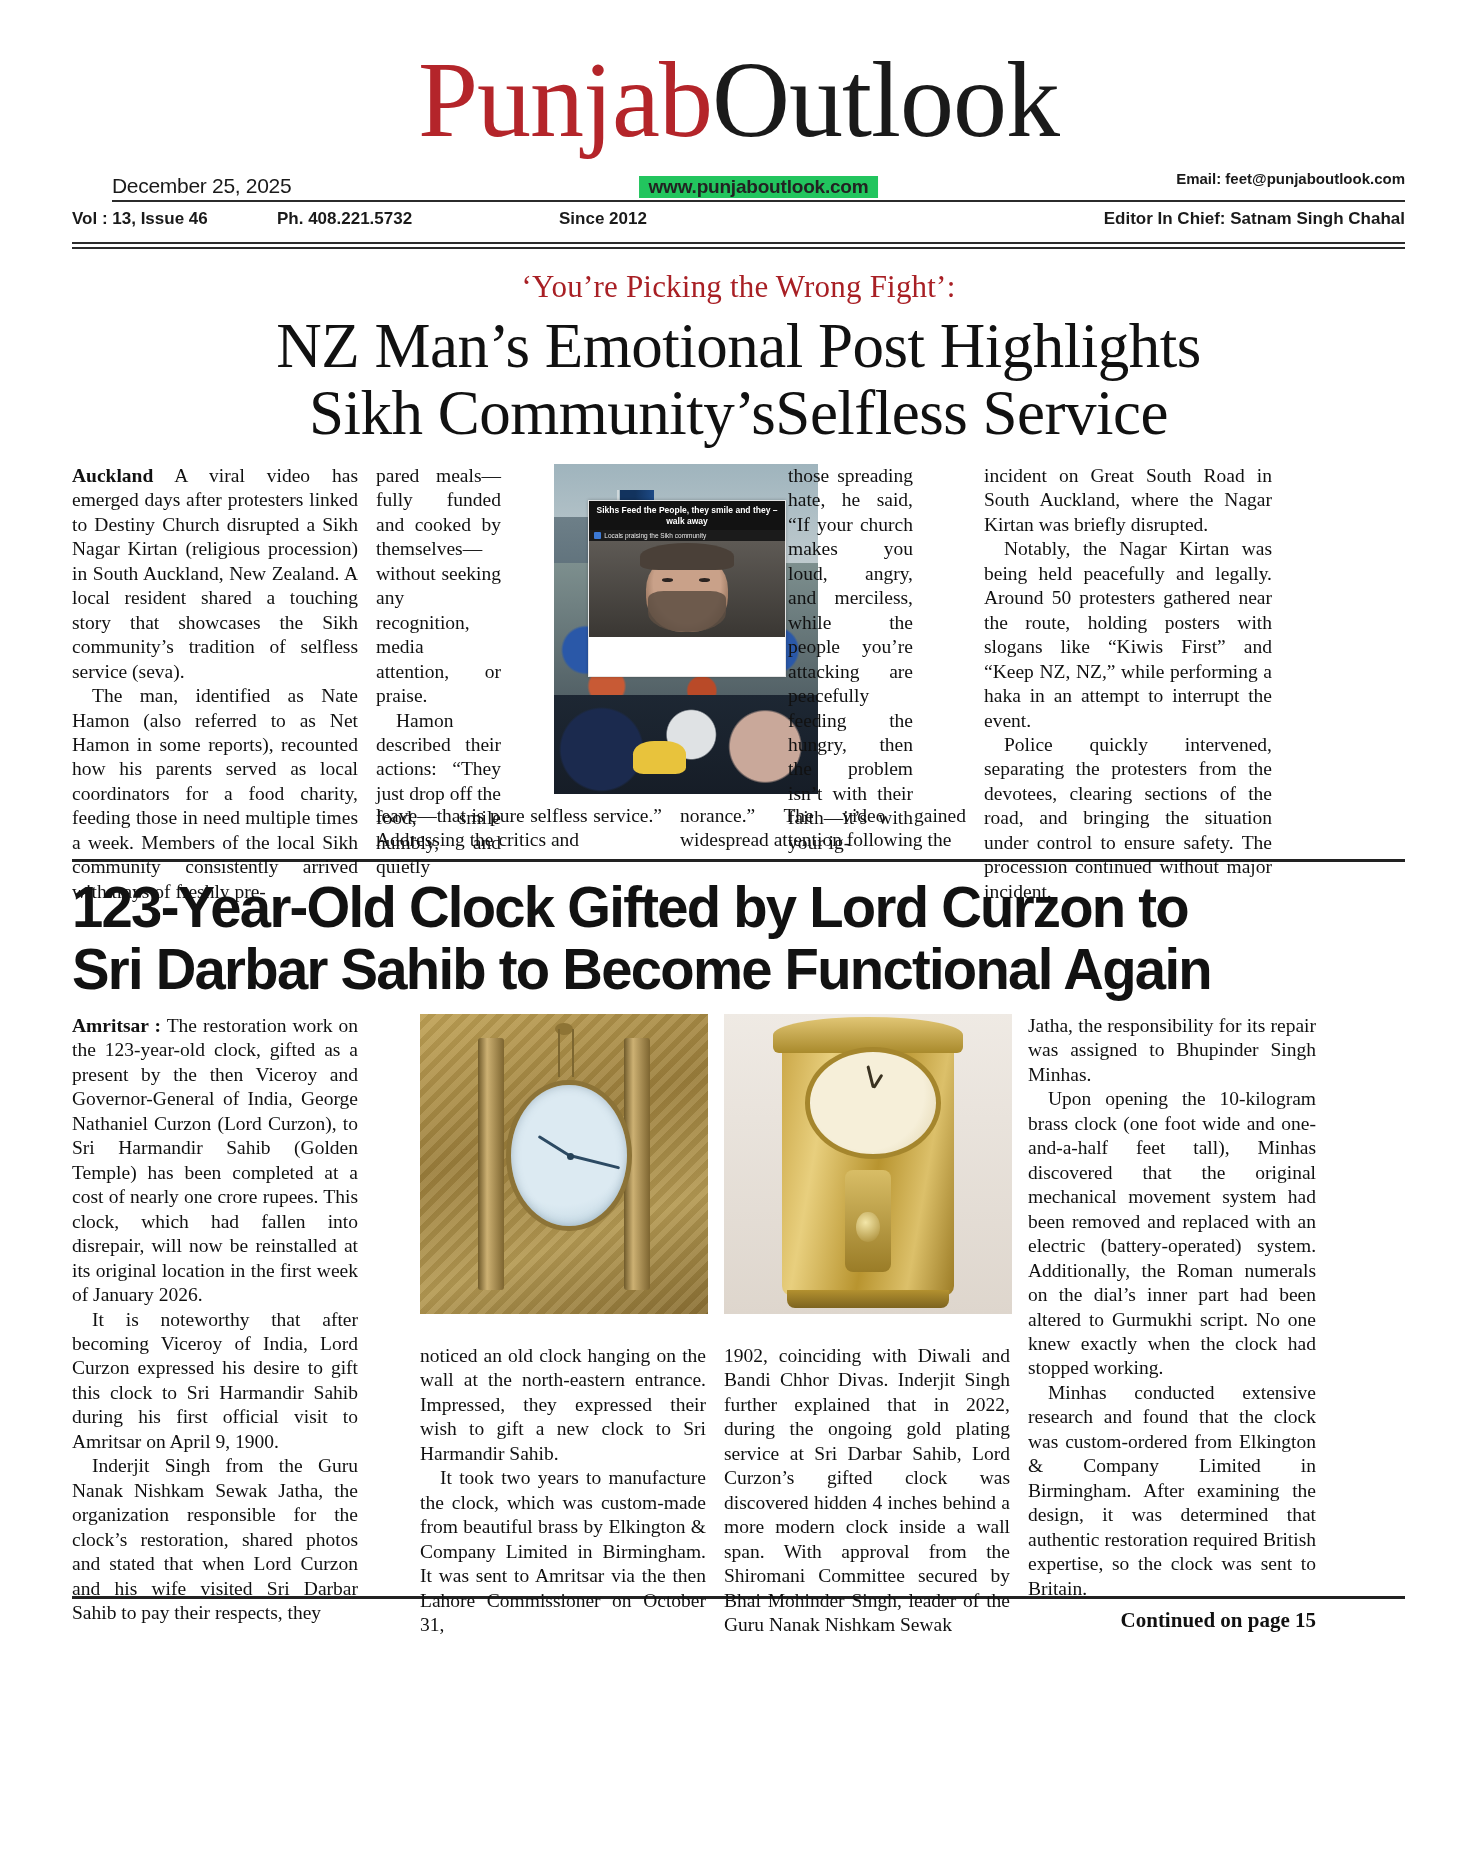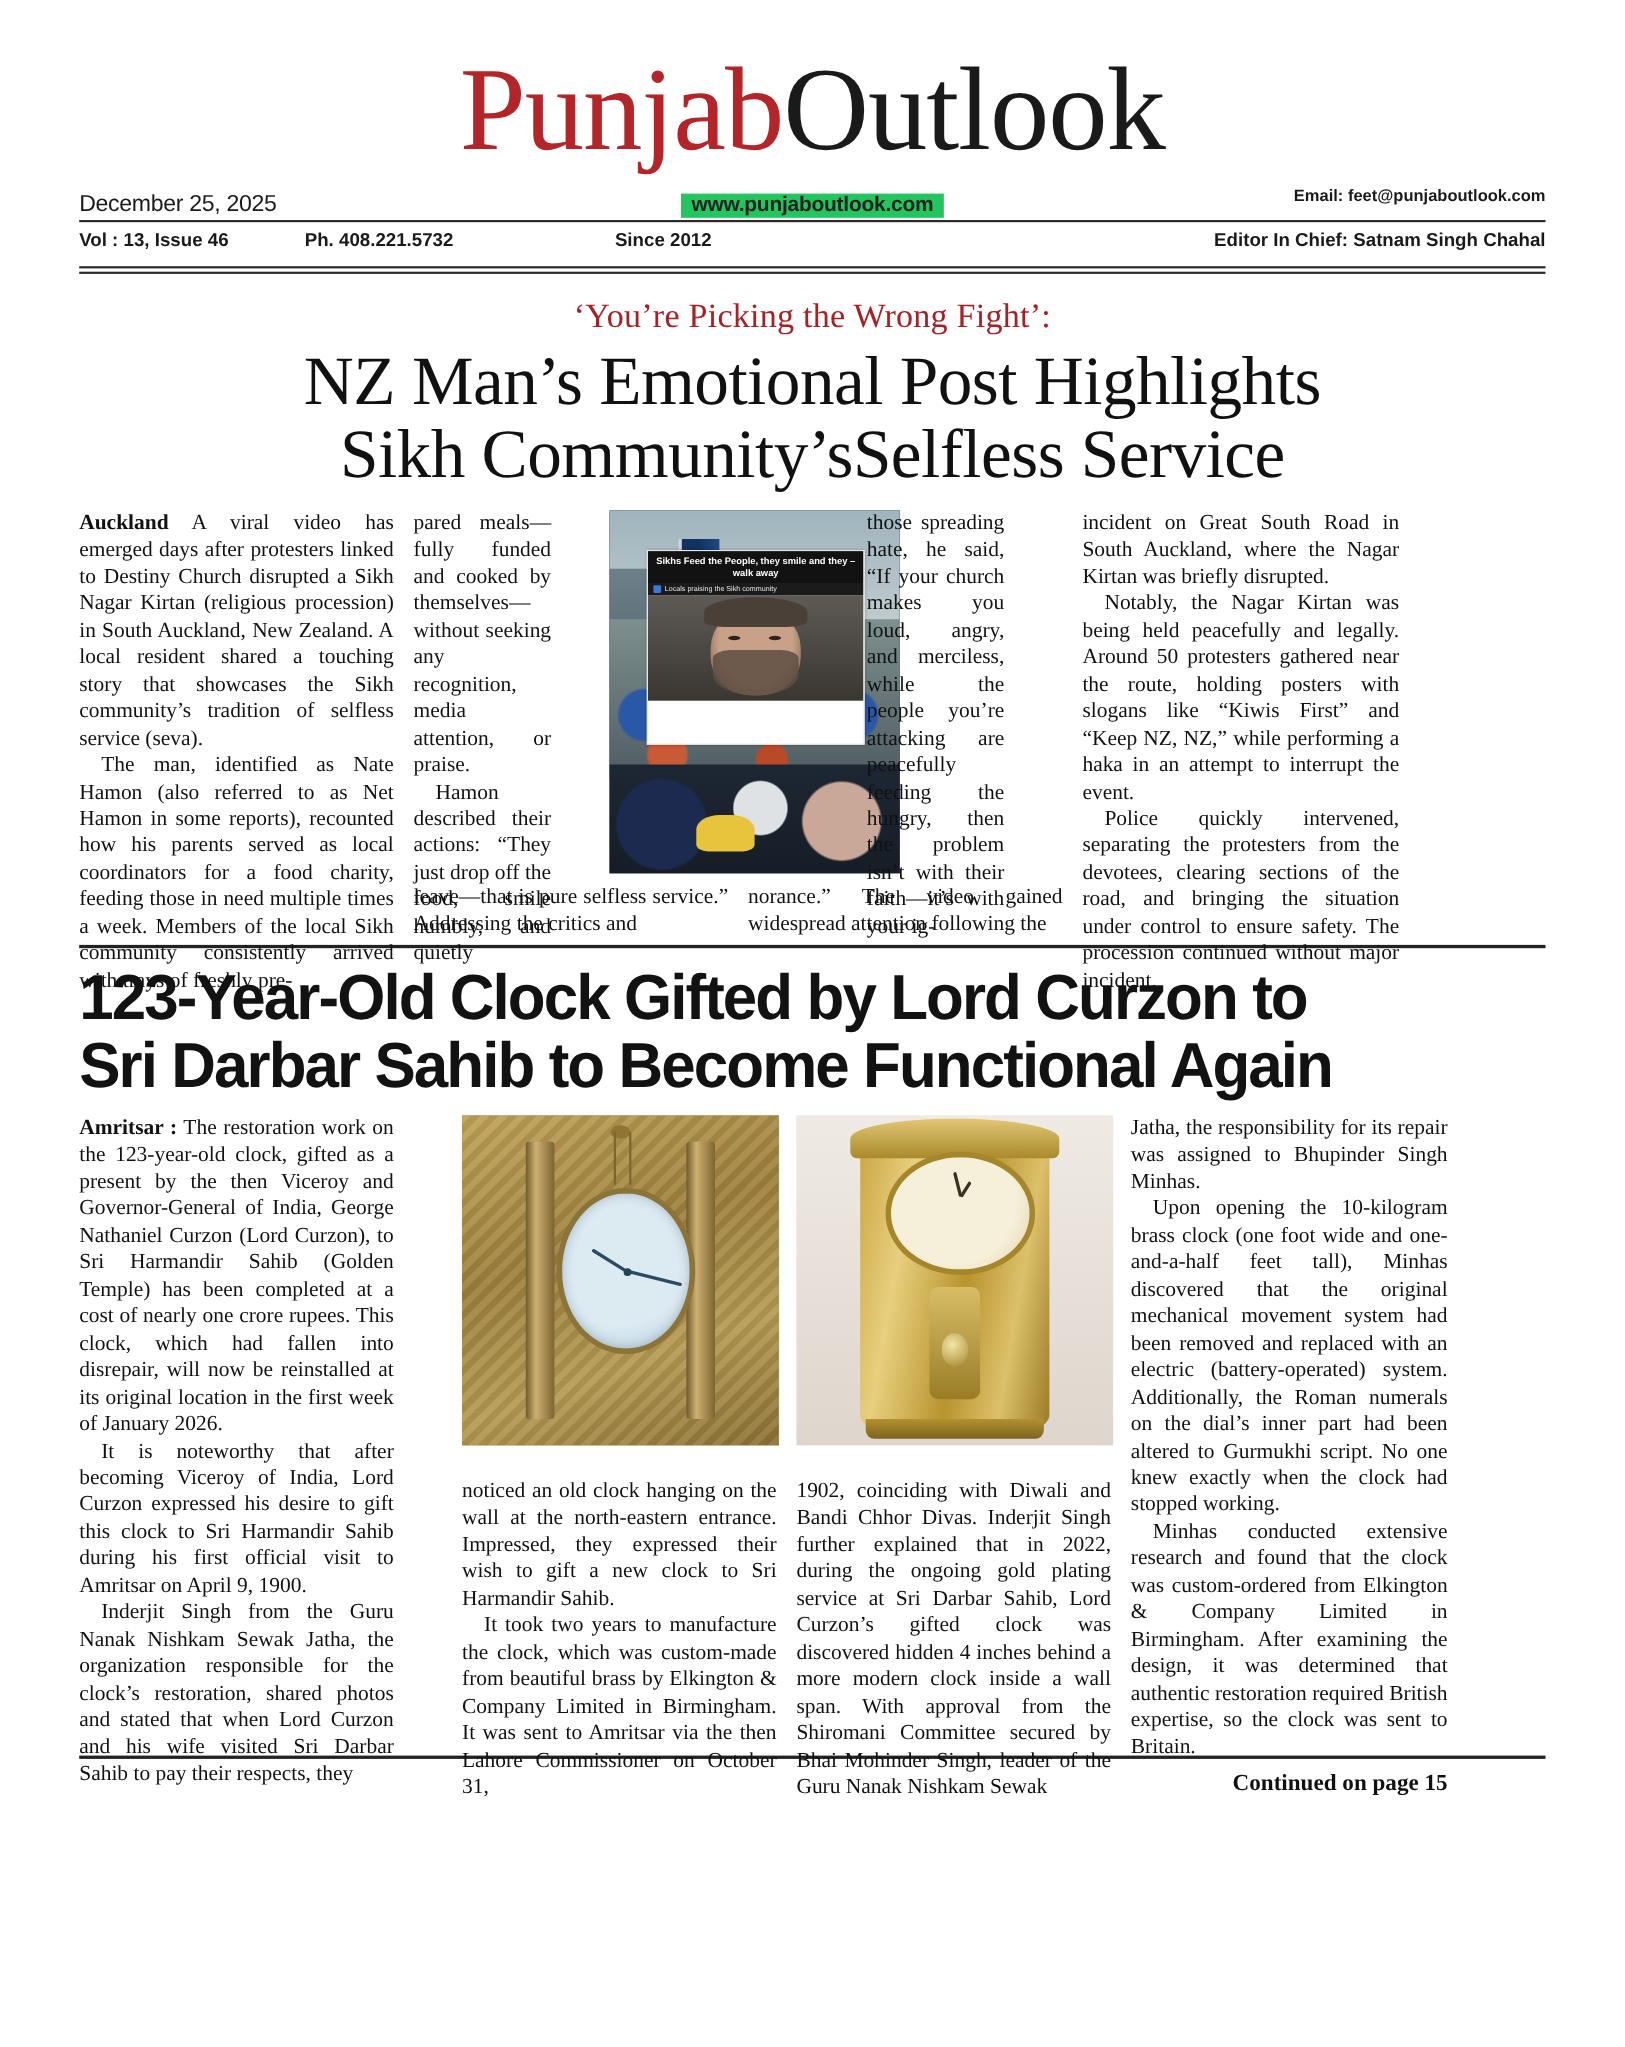--- a/index.html
+++ b/index.html
@@ -35,20 +35,21 @@
     letter-spacing: -1px;
     white-space: nowrap;
   }
   .mh-red { color: #b4252a; }
   .mh-black { color: #1a1a1a; }
 
   .head-row1 {
     position: relative;
     height: 34px;
     margin-top: 16px;
+    margin-left: 40px;
   }
   .head-date {
     position: absolute;
     left: 0;
     top: 4px;
     font-family: "Liberation Sans", sans-serif;
     font-size: 21px;
     color: #1a1a1a;
     letter-spacing: -0.3px;
   }

